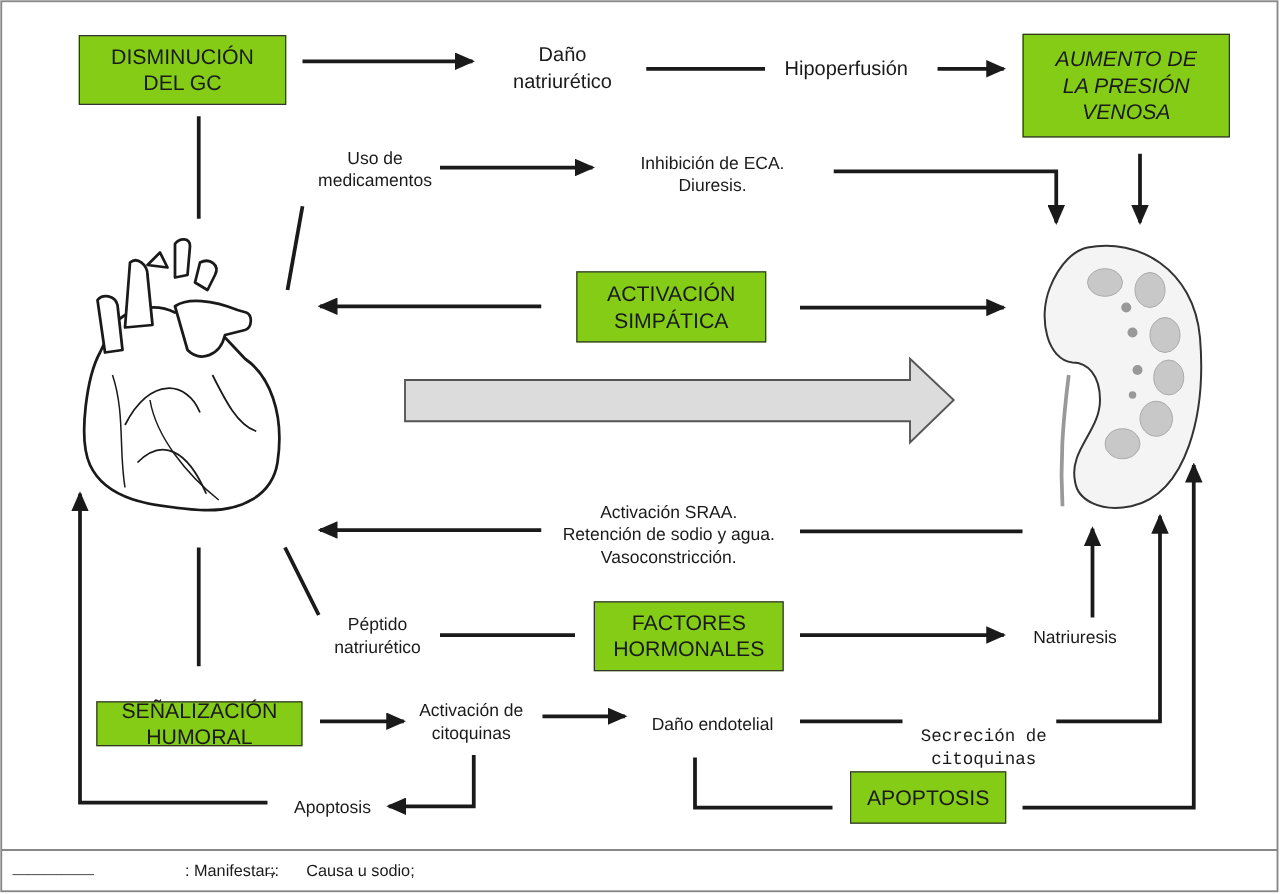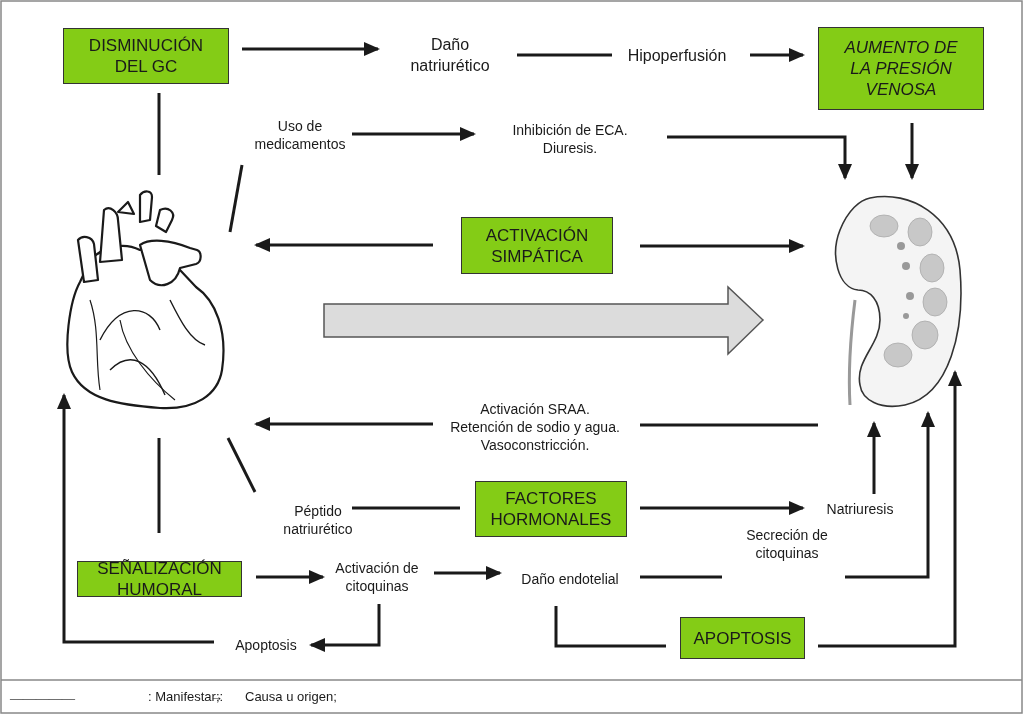--- a/index.html
+++ b/index.html
@@ -119,28 +119,28 @@
 <div class="lbl big" style="left:380px;top:34px;width:140px;">Daño
 natriurético</div>
 <div class="lbl big" style="left:612px;top:45px;width:130px;">Hipoperfusión</div>
 <div class="lbl" style="left:240px;top:117px;width:120px;">Uso de
 medicamentos</div>
 <div class="lbl" style="left:480px;top:121px;width:180px;">Inhibición de ECA.
 Diuresis.</div>
 <div class="lbl" style="left:420px;top:379px;width:230px;margin-top:21px;">Activación SRAA.
 Retención de sodio y agua.
 Vasoconstricción.</div>
-<div class="lbl" style="left:268px;top:490px;width:100px;margin-top:12px;">Péptido
+<div class="lbl" style="left:252px;top:490px;width:100px;">Péptido
 natriurético</div>
 <div class="lbl" style="left:810px;top:500px;width:100px;">Natriuresis</div>
 <div class="lbl" style="left:322px;top:559px;width:110px;">Activación de
 citoquinas</div>
 <div class="lbl" style="left:505px;top:570px;width:130px;">Daño endotelial</div>
-<div class="lbl" style="left:727px;top:526px;width:120px;">Secreción de
+<div class="lbl" style="left:727px;top:581px;width:120px;font-family:Liberation Mono, monospace;">Secreción de
 citoquinas</div>
 <div class="lbl" style="left:222px;top:636px;width:88px;">Apoptosis</div>
 
 <div id="legend">
   <span style="left:10px;top:6px;font-family:Liberation Serif, serif;">__________</span>
   <span style="left:112px;margin-left:36px;">: Manifestar;:</span>
   <span style="left:210px;">→</span>
-  <span style="left:245px;">Causa u origen;</span>
+  <span style="left:245px;">Causa u sodio;</span>
 </div>
 
 </body></html>

